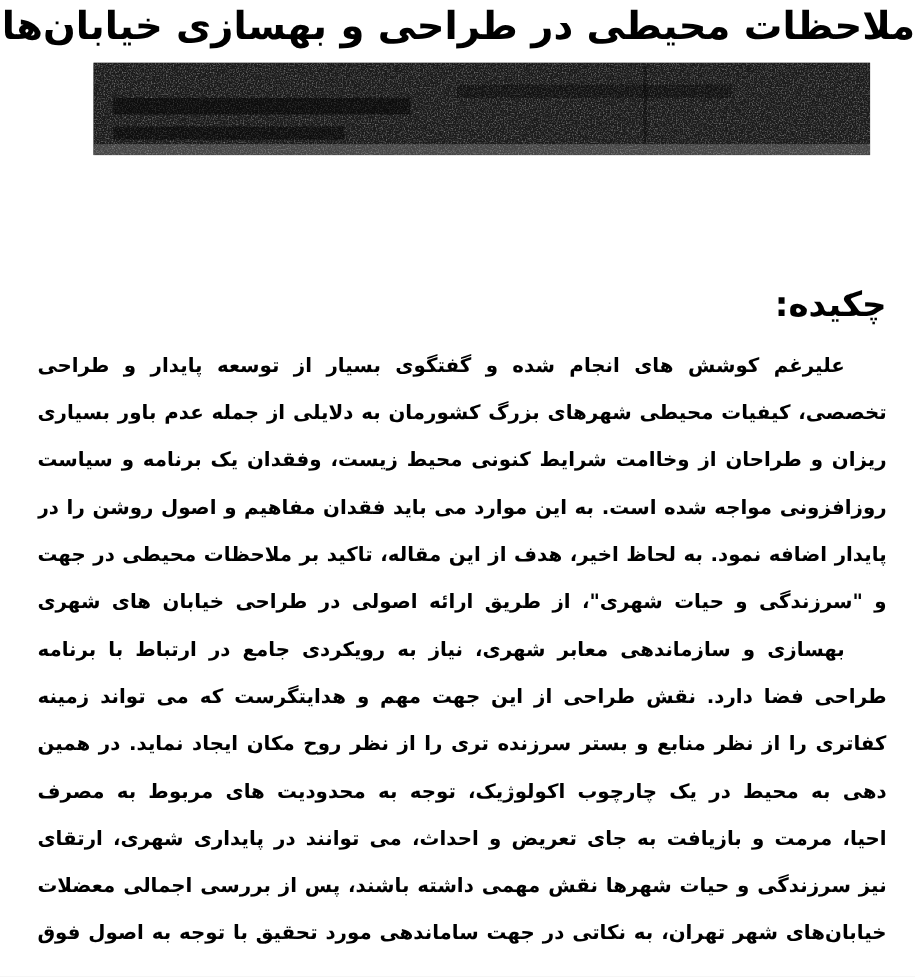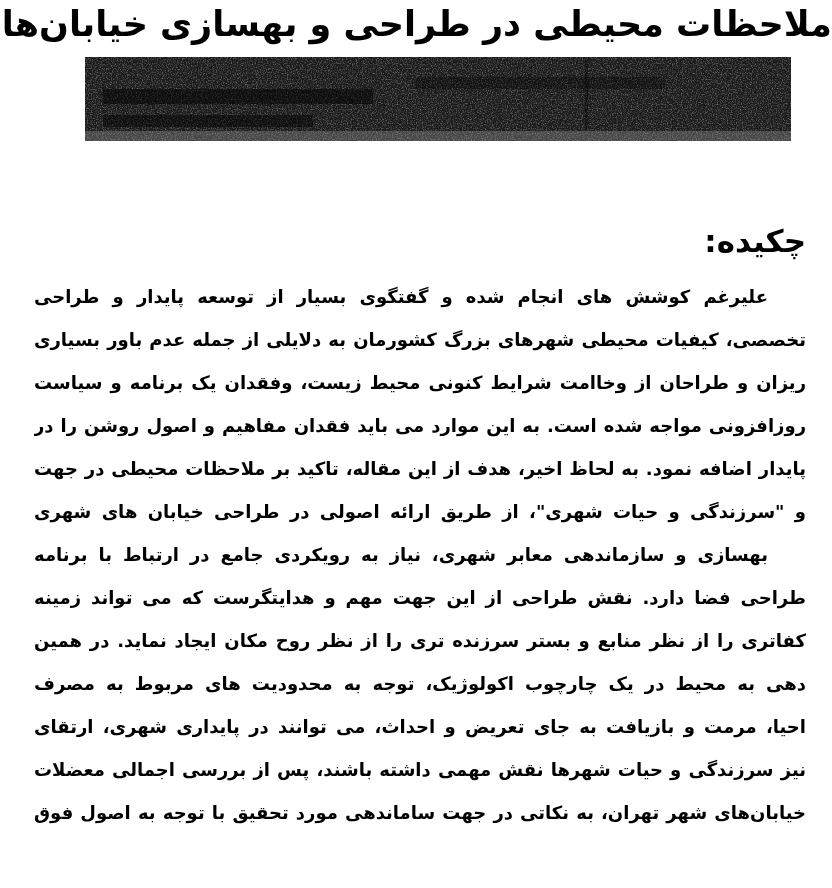--- a/index.html
+++ b/index.html
@@ -28,21 +28,21 @@
     text-align: center;
     white-space: nowrap;
     font-size: 35px;
     font-weight: bold;
     letter-spacing: 0;
     color: #000;
   }
   h2.abstract-heading {
     direction: rtl;
     text-align: right;
-    margin: 74px 26px 0 0;
+    margin: 110px 26px 0 0;
     font-size: 31px;
     font-weight: bold;
     line-height: 1.15;
     color: #000;
   }
   .abstract-body {
     margin: 15px 26px 0 34px;
     direction: rtl;
   }
   .line {

